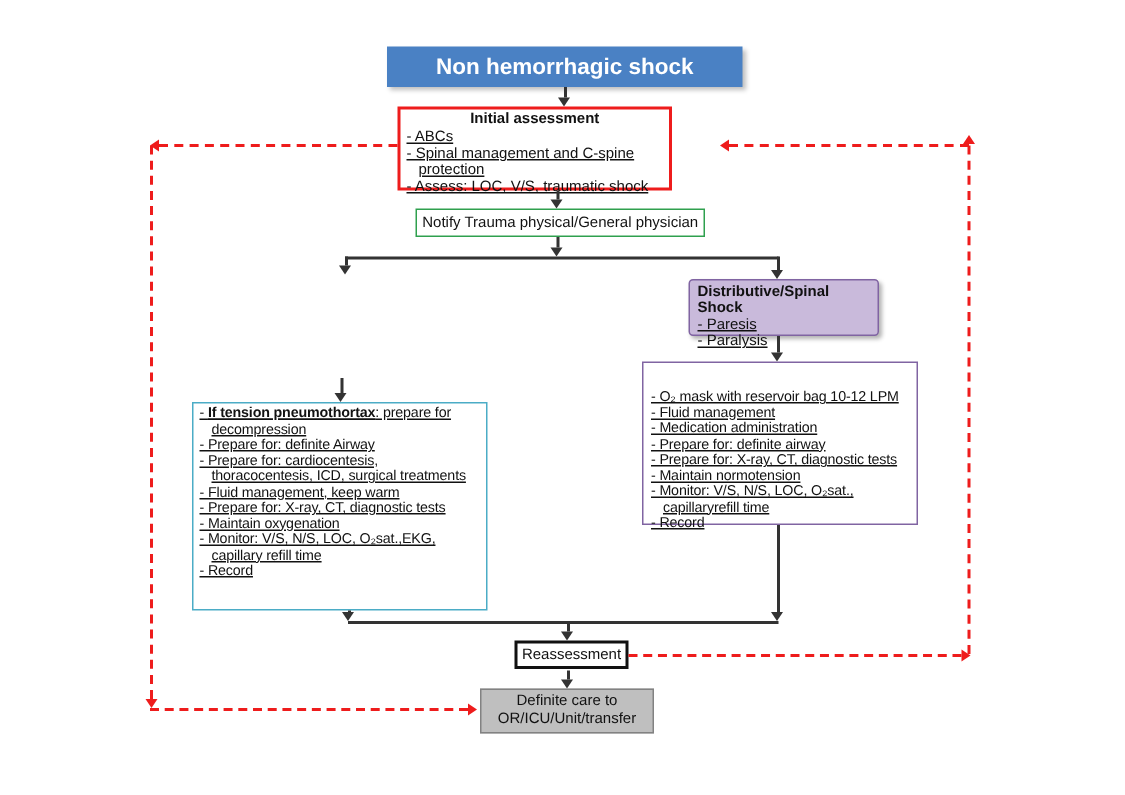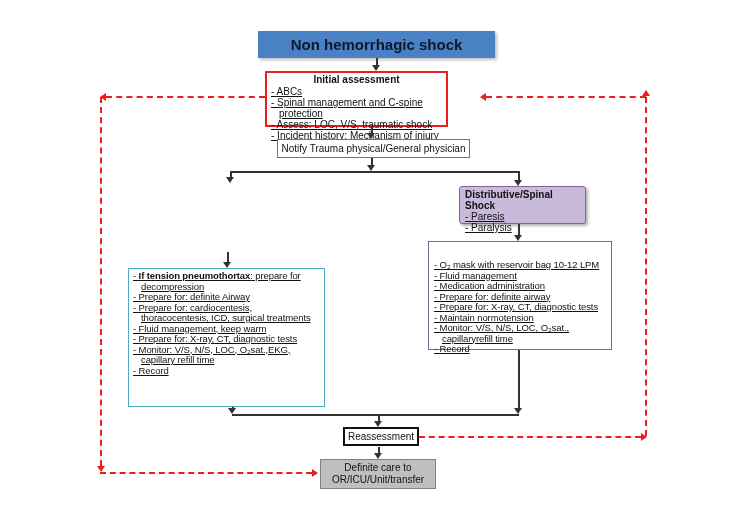--- a/index.html
+++ b/index.html
@@ -6,21 +6,21 @@
   #canvas{
     position:relative;width:750px;height:530px;background:#ffffff;
     font-family:"Liberation Sans","DejaVu Sans",sans-serif;color:#111;
     overflow:hidden;
   }
   .box{position:absolute;box-sizing:border-box;background:#fff;}
   .centered{display:flex;align-items:center;justify-content:center;text-align:center;}
 
   #title-box{
     left:258px;top:31px;width:237px;height:27px;
-    background:var(--blue);color:#0f172a;font-size:15px;font-weight:bold;
+    background:var(--blue);color:#ffffff;font-size:15px;font-weight:bold;
     box-shadow:2px 2px 3px rgba(0,0,0,0.25);
   }
   #initial-box{
     left:265px;top:71px;width:183px;height:56px;
     border:2px solid var(--red);font-size:10px;line-height:11px;
     padding:1px 4px;
   }
   #initial-box .box-title{text-align:center;font-weight:bold;line-height:12px;}
   #notify-box{
     left:277px;top:139px;width:193px;height:19px;
@@ -81,21 +81,20 @@
   <div class="box centered" id="title-box">
     <span>Non hemorrhagic shock</span>
   </div>
 
   <div class="box" id="initial-box">
     <div class="box-title">Initial assessment</div>
     <div>
         <div class="li">- ABCs</div>
         <div class="li">- Spinal management and C-spine protection</div>
         <div class="li">- Assess: LOC, V/S, traumatic shock</div>
-        <div class="li">- Incident history; Mechanism of injury</div>
       </div>
   </div>
 
   <div class="box centered" id="notify-box">
     <span>Notify Trauma physical/General physician</span>
   </div>
 
 
   <div class="box" id="distrib-box">
     <div class="box-title">Distributive/Spinal Shock</div>
@@ -105,20 +104,21 @@
       </div>
   </div>
 
   <div class="box" id="cardio-mgmt">
     <div>
         <div class="li"><span>- </span><span class="bu">If tension pneumothortax</span><span>: prepare for decompression</span></div>
         <div class="li">- Prepare for: definite Airway</div>
         <div class="li">- Prepare for: cardiocentesis, thoracocentesis, ICD, surgical treatments</div>
         <div class="li">- Fluid management, keep warm</div>
         <div class="li">- Prepare for: X-ray, CT, diagnostic tests</div>
+        <div class="li">- Maintain oxygenation</div>
         <div class="li">- Monitor: V/S, N/S, LOC, O₂sat.,EKG, capillary refill time</div>
         <div class="li">- Record</div>
       </div>
   </div>
 
   <div class="box" id="distrib-mgmt">
     <div>
         <div class="li">- O₂ mask with reservoir bag  10-12 LPM</div>
         <div class="li">- Fluid management</div>
         <div class="li">- Medication administration</div>

